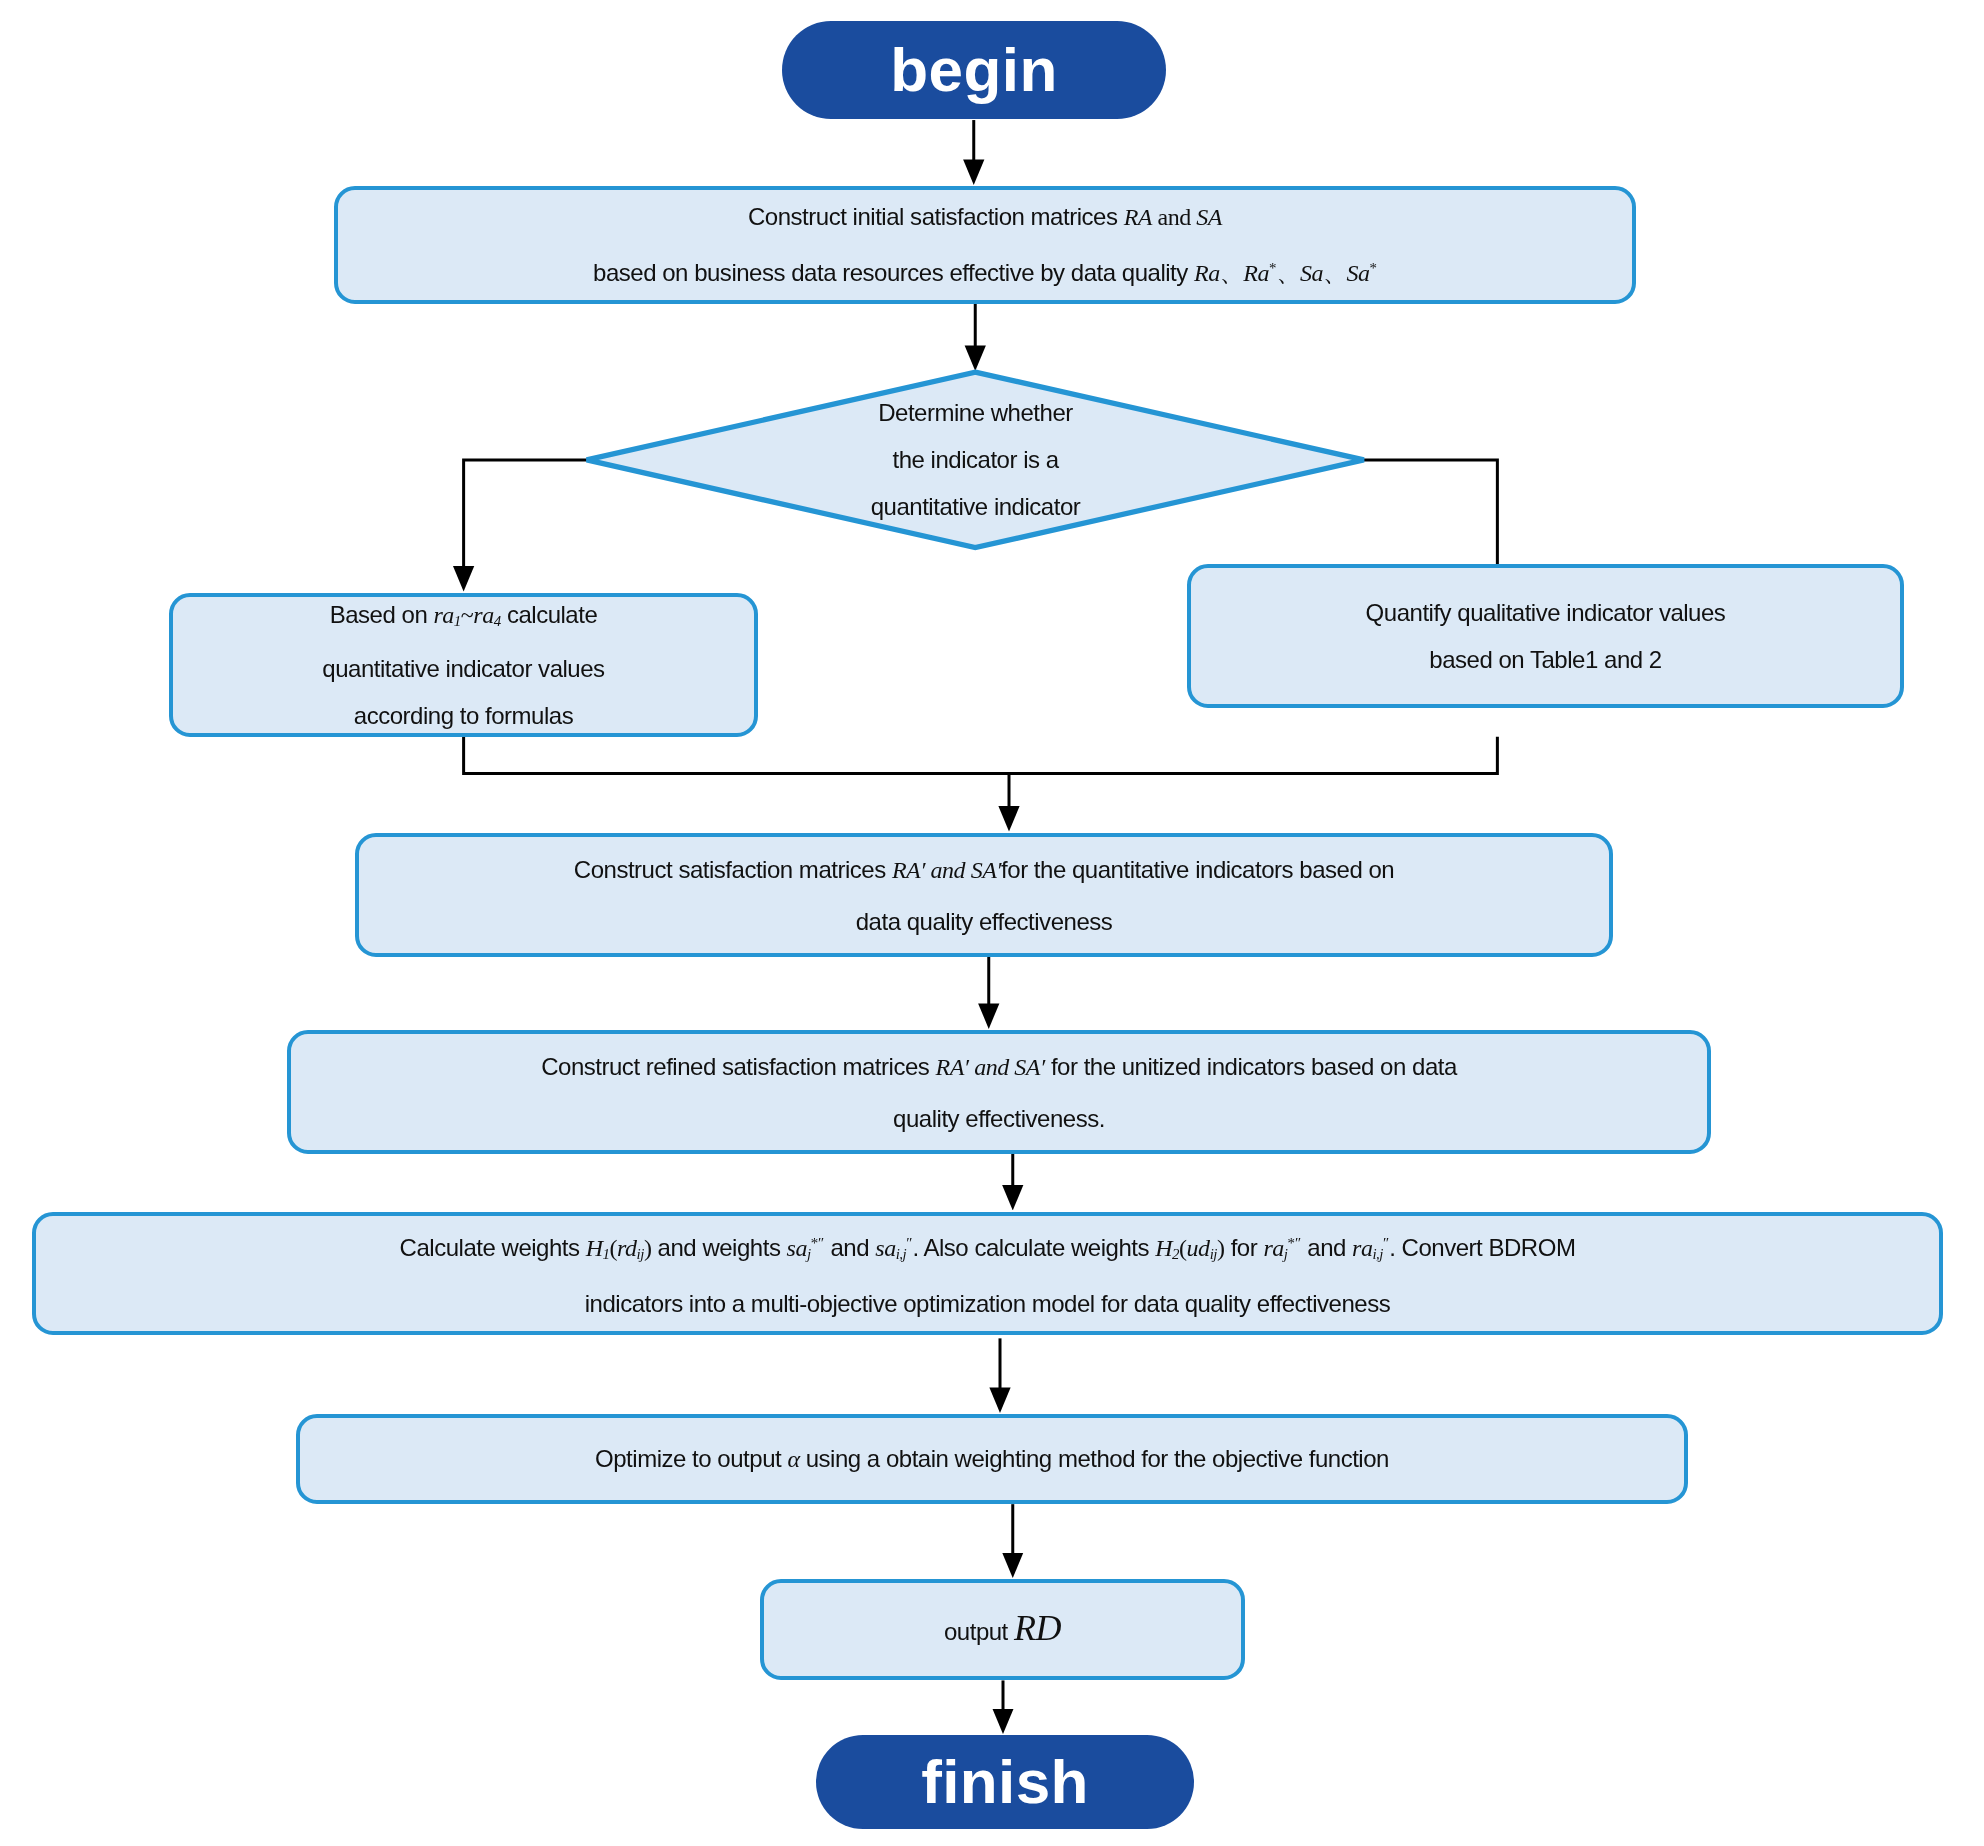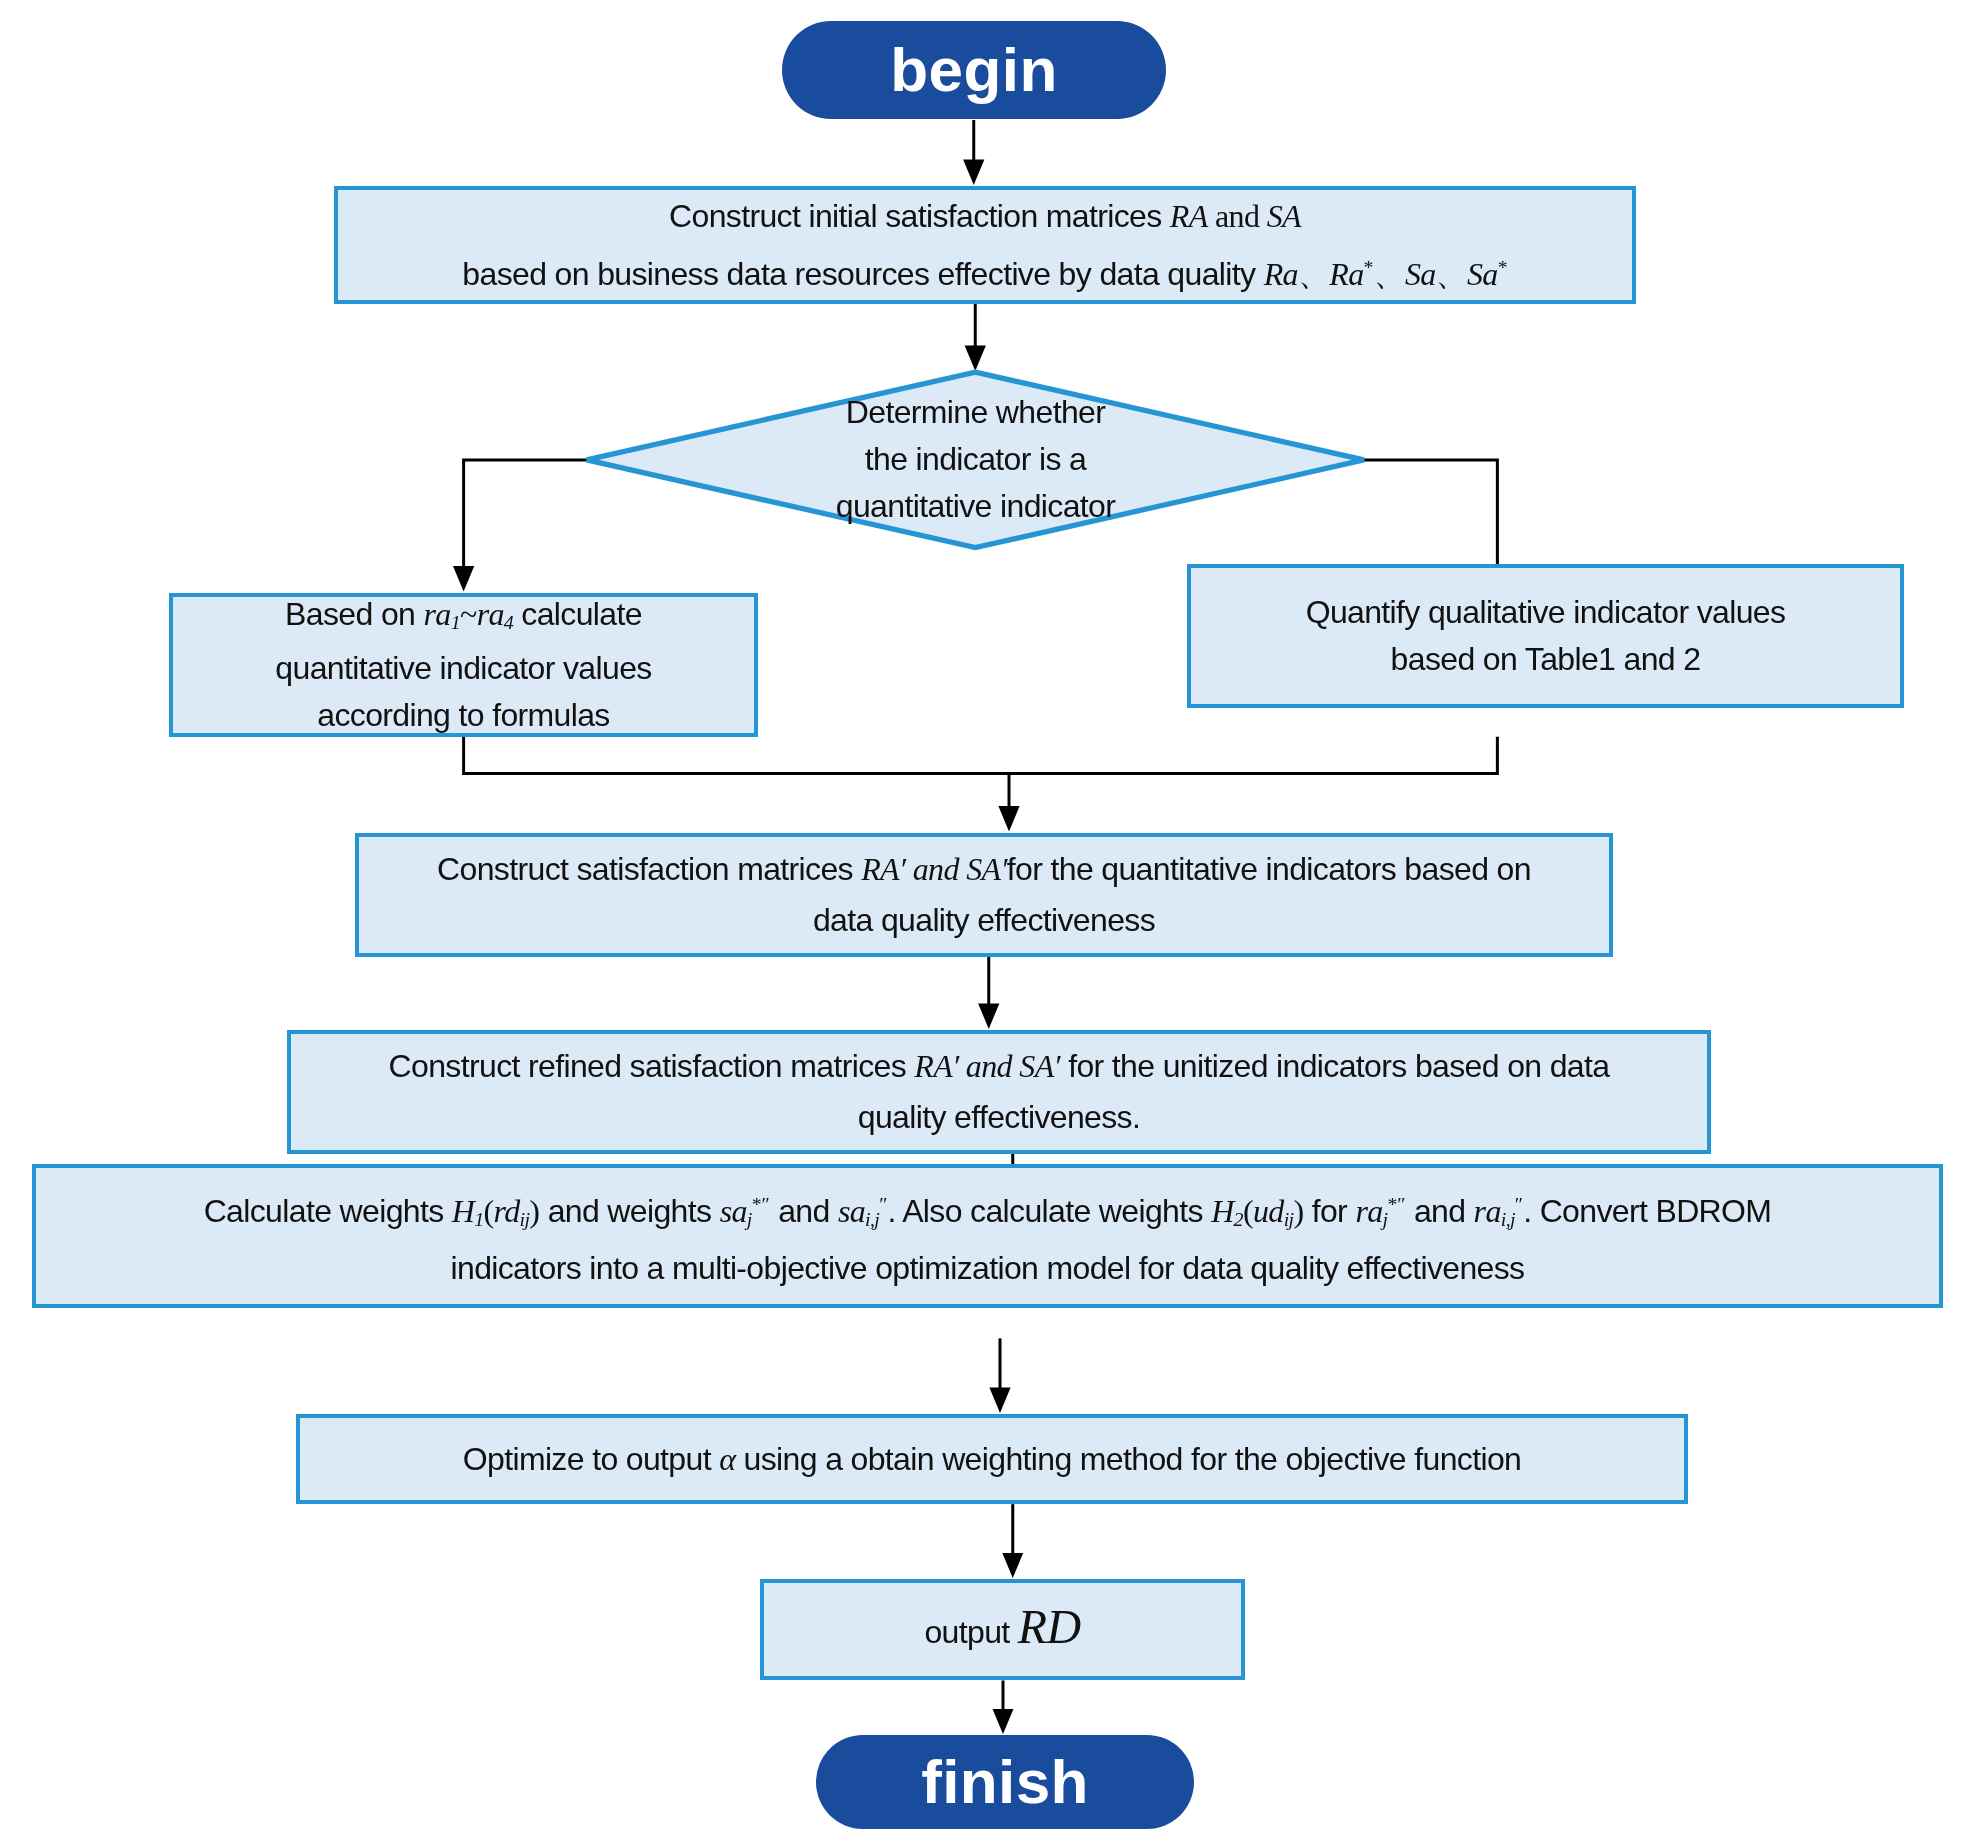--- a/index.html
+++ b/index.html
@@ -12,21 +12,21 @@
   }
   html,body{margin:0;padding:0;background:#ffffff;}
   body{width:1985px;height:1847px;position:relative;
        font-family:"Liberation Sans","DejaVu Sans",sans-serif;color:var(--text);}
   .canvas{position:absolute;left:0;top:0;width:1985px;height:1847px;}
   svg.wires{position:absolute;left:0;top:0;width:1985px;height:1847px;z-index:1;}
   svg.wires path.conn{fill:none;stroke:var(--connector);stroke-width:4;}
   svg.wires polygon.shape-diamond{fill:var(--node-fill);stroke:var(--node-border);stroke-width:7;}
   .node{position:absolute;z-index:2;box-sizing:border-box;
         display:flex;flex-direction:column;justify-content:center;align-items:center;
-        text-align:center;font-size:32px;letter-spacing:-0.02em;line-height:48px;}
+        text-align:center;font-size:24px;letter-spacing:-0.02em;line-height:48px;border-radius:21px;}
   .process{background:var(--node-fill);border:4.5px solid var(--node-border);}
   .terminal{background:var(--terminal-fill);color:var(--terminal-text);
             border:none;border-radius:53px;font-weight:bold;font-size:62px;letter-spacing:0.4px;}
   .decision-label{background:transparent;border:none;}
   .line{white-space:nowrap;}
   .run-plain{font-family:"Liberation Sans","DejaVu Sans",sans-serif;}
   .run-math{font-family:"Liberation Serif","DejaVu Serif","DejaVu Sans",serif;font-style:italic;}
   .run-rm{font-family:"Liberation Serif","DejaVu Serif","DejaVu Sans",serif;}
   .run-sub{font-family:"Liberation Serif","DejaVu Serif",serif;font-style:italic;
            font-size:0.62em;vertical-align:-0.2em;}
@@ -34,21 +34,21 @@
            font-size:0.62em;vertical-align:0.55em;letter-spacing:0;}
   .run-mathlg{font-family:"Liberation Serif","DejaVu Serif",serif;font-style:italic;font-size:1.5em;}
   
   #n-begin{left:782px;top:21px;width:384px;height:98px;}
   #n-b1{left:334px;top:186px;width:1302px;height:118px;line-height:51px;}
   #n-decision{left:739px;top:386px;width:473px;height:147px;line-height:47px;}
   #n-left{left:169px;top:593px;width:589px;height:144px;line-height:47px;}
   #n-right{left:1187px;top:564px;width:717px;height:144px;line-height:47px;}
   #n-b2{left:355px;top:833px;width:1258px;height:124px;line-height:51px;}
   #n-b3{left:287px;top:1030px;width:1424px;height:124px;line-height:51px;}
-  #n-b4{left:32px;top:1164px;width:1911px;height:144px;line-height:50px;text-align:center;}
+  #n-b4{left:32px;top:1212px;width:1911px;height:123px;line-height:50px;text-align:center;}
   #n-b5{left:296px;top:1414px;width:1392px;height:90px;}
   #n-b6{left:760px;top:1579px;width:485px;height:101px;}
   #n-finish{left:816px;top:1735px;width:378px;height:94px;border-radius:48px;}
 </style>
 </head>
 <body>
 
 <div class="canvas">
 
   <svg class="wires" viewBox="0 0 2646 2462" xmlns="http://www.w3.org/2000/svg">

